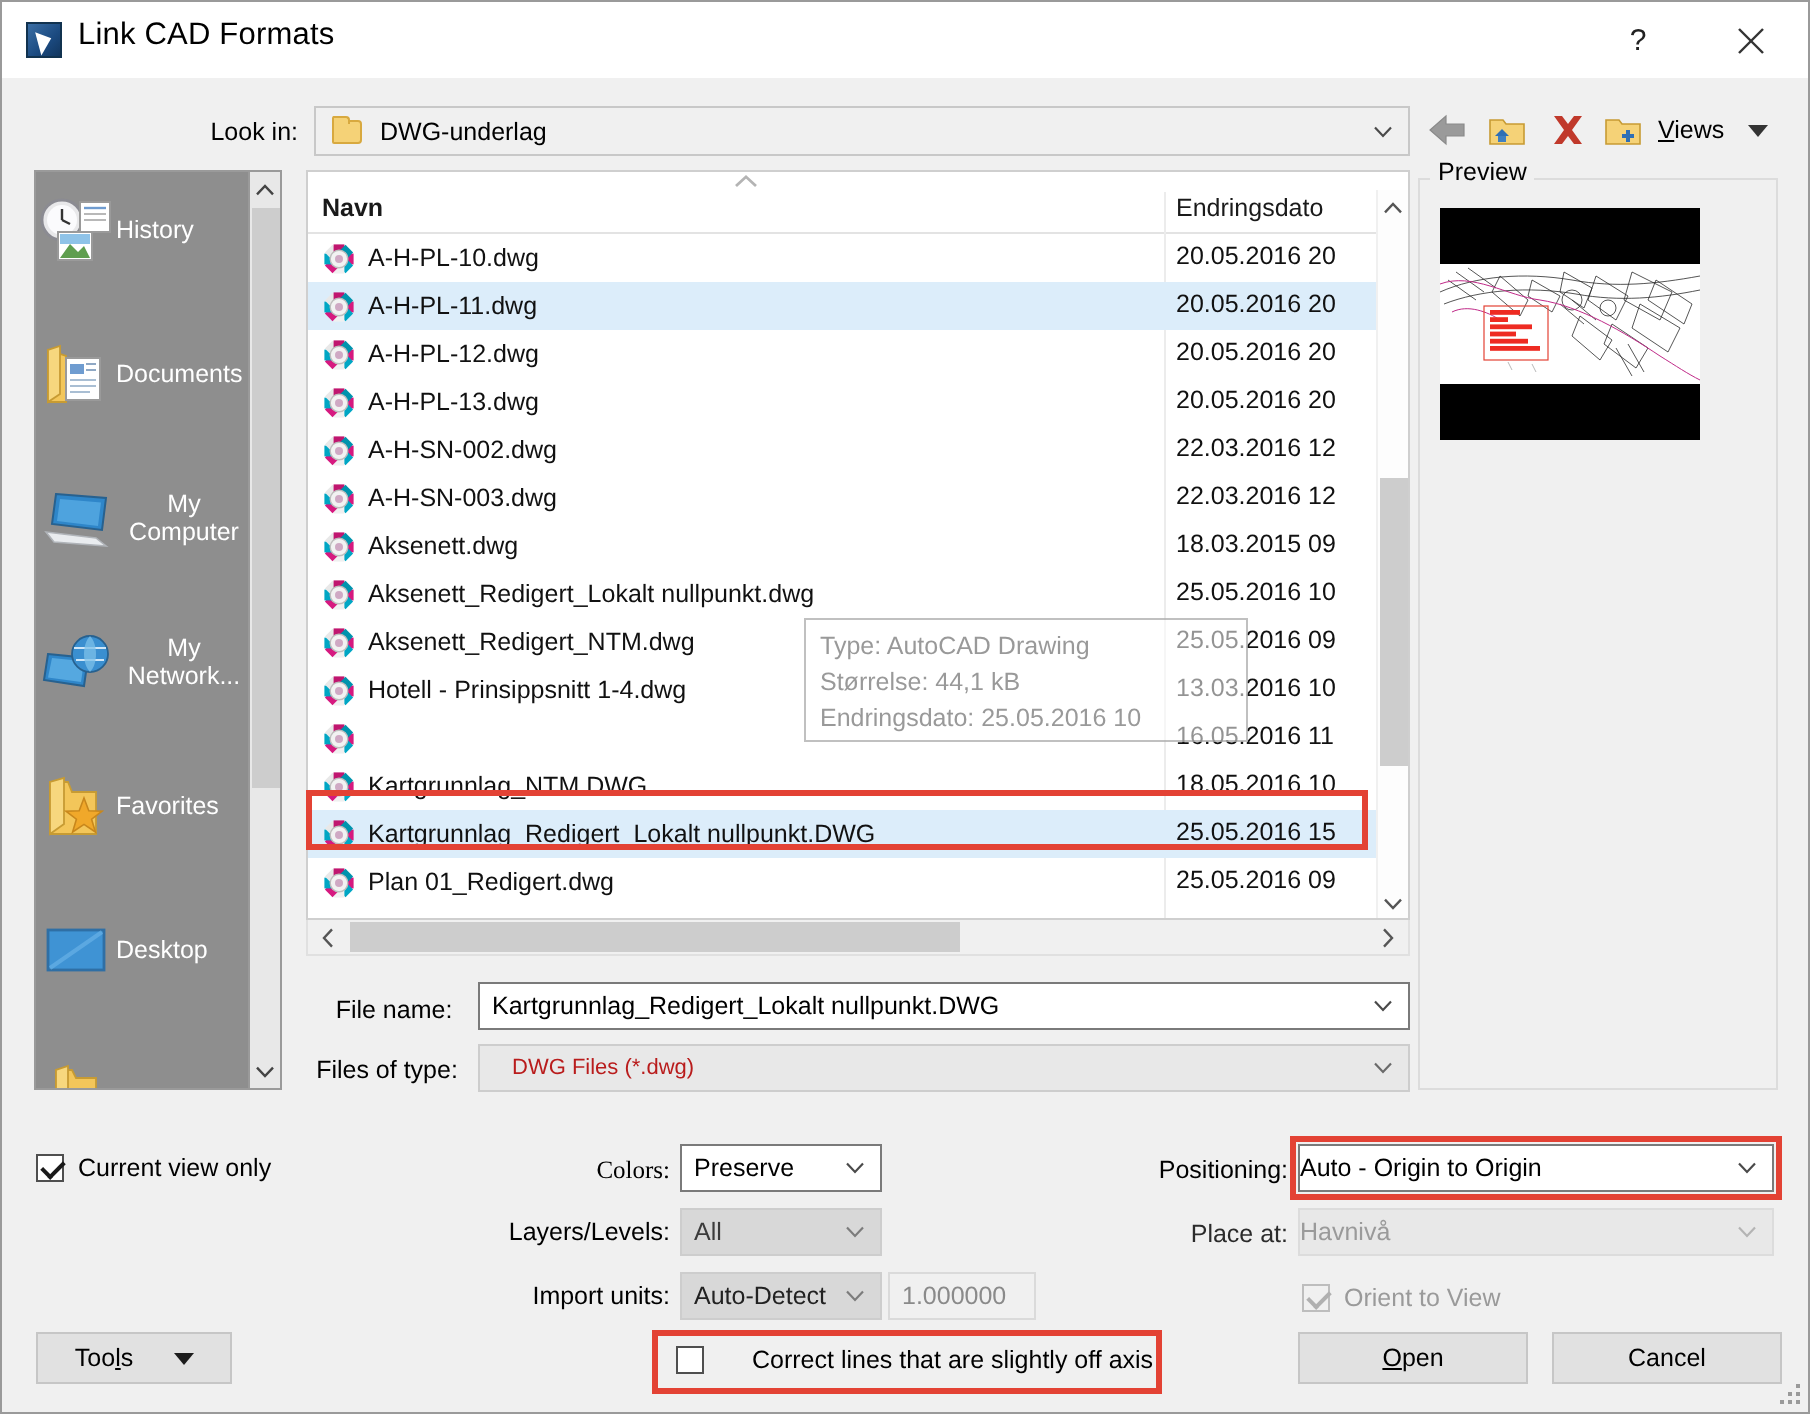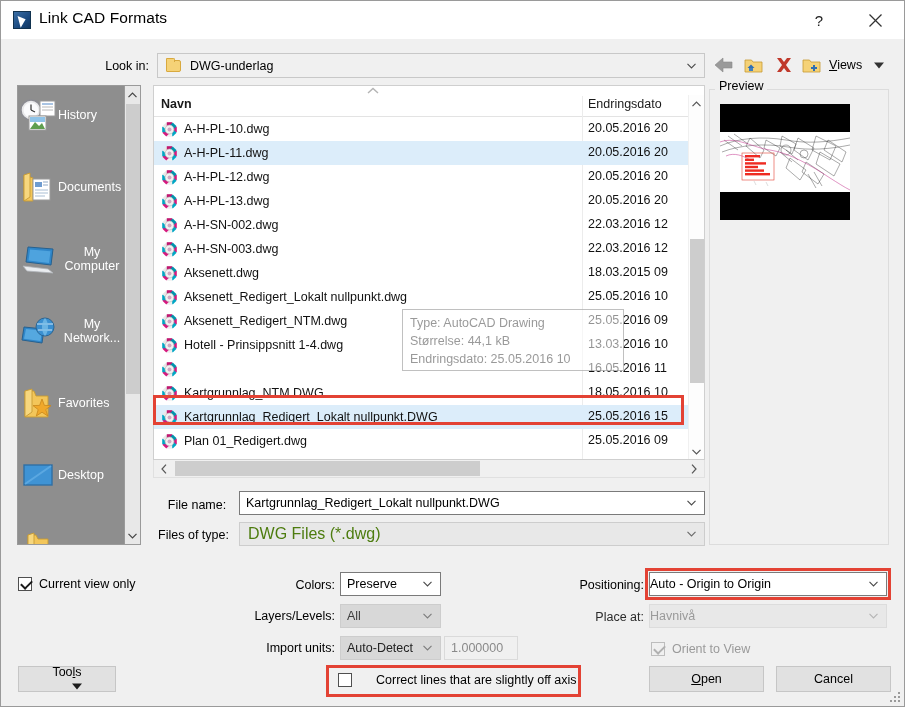--- a/index.html
+++ b/index.html
@@ -222,21 +222,21 @@
     position: absolute; left: 238px; top: 490px; width: 466px; height: 24px;
     background: #fff; border: 1px solid #7a7a7a;
     display: flex; align-items: center;
   }
   #fn-value { margin-left: 6px; font-size: 12.5px; }
   #ft-combo {
     position: absolute; left: 238px; top: 521px; width: 466px; height: 24px;
     background: #e8e8e8; border: 1px solid #cdcdcd;
     display: flex; align-items: center;
   }
-  #ft-value { margin-left: 8px; font-size: 16px; color: #4d7c0f; }
+  #ft-value { margin-left: 16px; font-size: 11px; color: #b91c1c; }
   
   #cvo-check {
     position: absolute; left: 17px; top: 576px;
     display: flex; align-items: center; cursor: default;
   }
   .cbox {
     width: 14px; height: 14px; background: #fff; border: 1px solid #4f4f4f;
     position: relative; flex: 0 0 14px;
   }
   .cbox.checked::after {
@@ -245,25 +245,25 @@
     border-left: 2px solid #1a1a1a; border-bottom: 2px solid #1a1a1a;
     transform: rotate(-45deg);
   }
   .cbox.dis { background: #f0f0f0; border-color: #bdbdbd; }
   .cbox.dis.checked::after { border-color: #b0b0b0; }
   #cvo-label { margin-left: 7px; font-size: 12.5px; }
   #tools-btn {
     position: absolute; left: 17px; top: 665px; width: 98px; height: 26px;
     background: #e1e1e1; border: 1px solid #c6c6c6;
     display: flex; align-items: center; justify-content: center;
-    cursor: default; font-size: 12.5px; flex-direction: column;
+    cursor: default; font-size: 12.5px;
   }
   #tools-btn .tri { margin-left: 20px; }
   .opt-label { position: absolute; text-align: right; font-size: 12.5px; }
-  #colors-label { left: 250px; top: 577px; width: 84px; }
+  #colors-label { left: 250px; top: 577px; width: 84px; font-family: Liberation Serif, serif; }
   #layers-label { left: 240px; top: 608px; width: 94px; }
   #units-label  { left: 238px; top: 640px; width: 96px; }
   .opt-combo {
     position: absolute; height: 24px;
     display: flex; align-items: center; font-size: 12.5px;
   }
   #colors-combo { left: 339px; top: 571px; width: 101px;
     background:#fff; border: 1px solid #7a7a7a; }
   #layers-combo { left: 339px; top: 603px; width: 101px;
     background:#d8d8d8; border: 1px solid #cdcdcd; color:#3c3c3c; }

